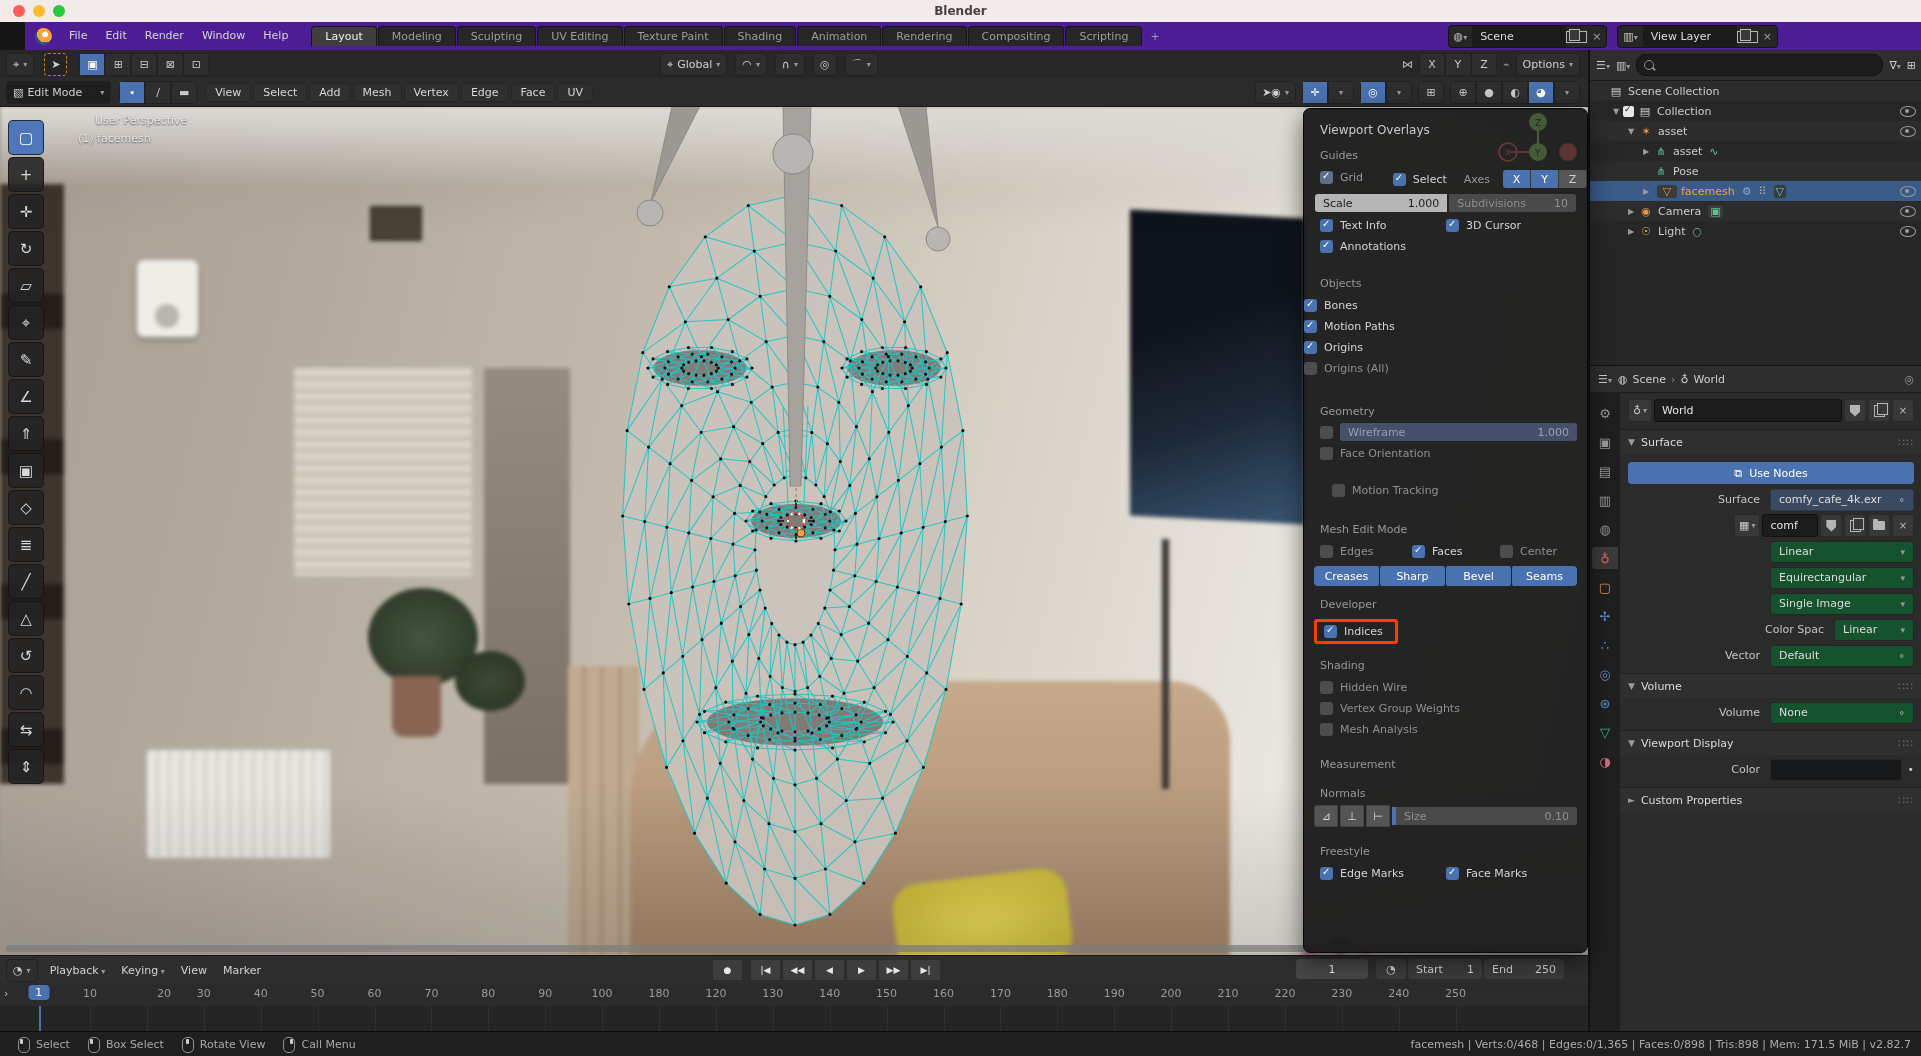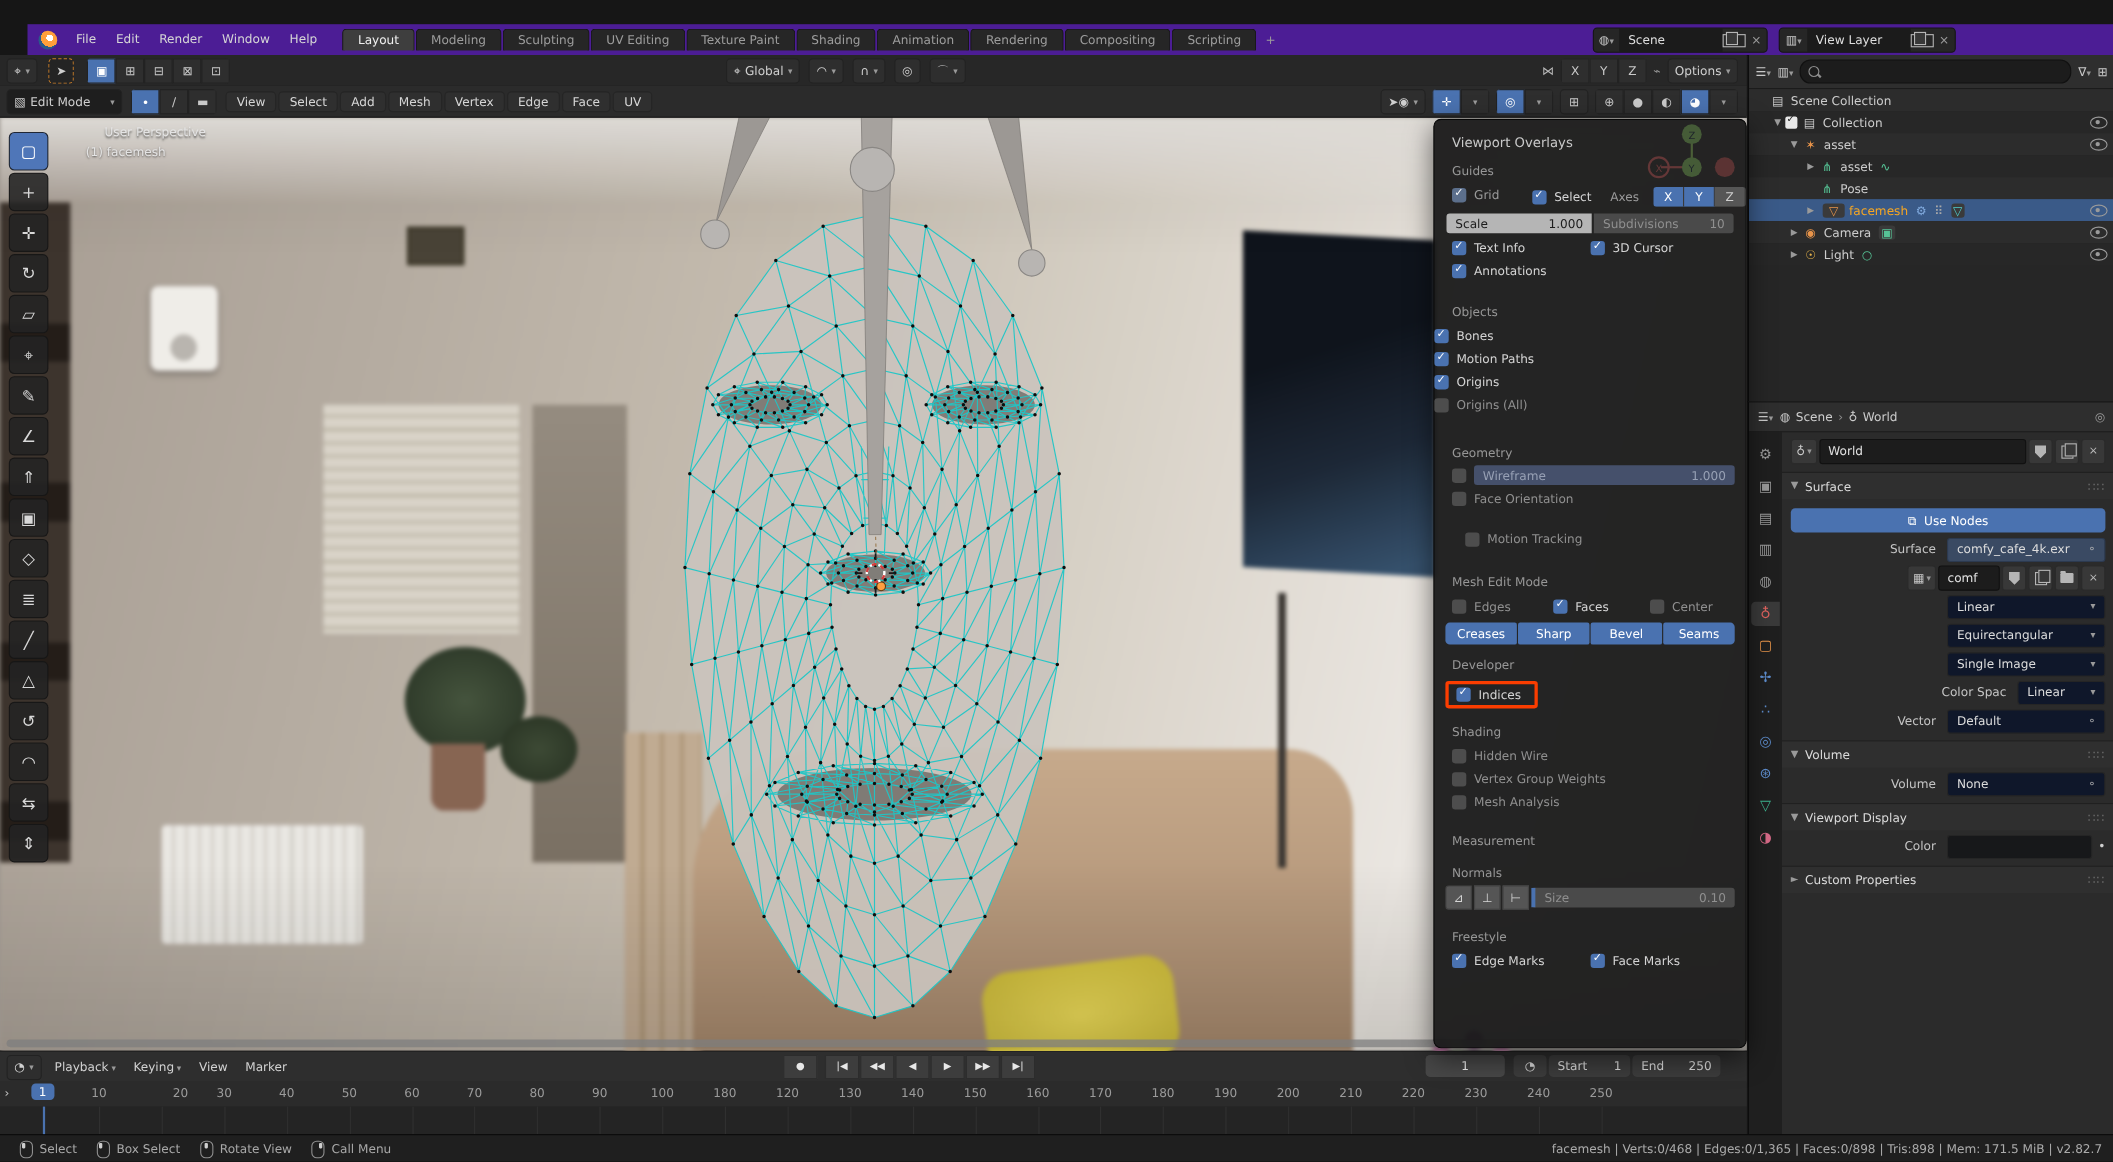--- a/index.html
+++ b/index.html
@@ -140,21 +140,21 @@
   .dbrow{display:flex;align-items:center;gap:2px;margin:7px 8px;}
   .dbchip{height:21px;background:#383838;border:1px solid #2a2a2a;border-radius:3px;display:flex;align-items:center;padding:0 4px;gap:2px;color:#c9c9c9;}
   .dbfield{flex:1;height:21px;background:#1c1c1c;border:1px solid #111;border-radius:3px;display:flex;align-items:center;padding:0 7px;color:#e2e2e2;}
   .dbico{width: 20px;height:21px;background:#383838;border:1px solid #2a2a2a;border-radius:3px;display:flex;align-items:center;justify-content:center;color:#b9b9b9;font-size:10px;}
   .phead{display:flex;align-items:center;height:24px;background:#2f2f2f;border-top:1px solid #202020;color:#dadada;padding:0 8px;gap:6px;margin-top:6px;}
   .phead .tri{color:#9a9a9a;font-size:9px;}
   .phead .grip{margin-left:auto;color:#6f6f6f;letter-spacing:1px;}
   .usenodes{margin:8px 8px 4px;height:22px;background:#4a72b0;border-radius:4px;color:#fff;display:flex;align-items:center;justify-content:center;gap:7px;}
   .prow{display:flex;align-items:center;min-height:23px;margin:3px 8px;}
   .plab{flex:0 0 132px;text-align:right;padding-right:10px;color:#c4c4c4;}
-  .pfield{flex:1;height:20px;background:#0f172a;border:1px solid #252525;border-radius:3px;display:flex;align-items:center;padding:0 8px;color:#dcdcdc;justify-content:space-between;}
+  .pfield{flex:1;height:20px;background:#14532d;border:1px solid #252525;border-radius:3px;display:flex;align-items:center;padding:0 8px;color:#dcdcdc;justify-content:space-between;}
   .pfield.node{background:#3a4a63;border-color:#2c3a50;}
   .pfield.swatch{background:#17181a;}
   .carr{color:#9a9a9a;font-size:9px;margin-left:6px;}
   .ndot{color:#b9b9b9;font-size:10px;}
   .imgrow{display:flex;align-items:center;gap:2px;margin:3px 8px 3px auto;justify-content:flex-end;}
   .shield{width:10px;height:12px;background:#b5b5b5;clip-path:polygon(0 0,100% 0,100% 60%,50% 100%,0 60%);}
   .copyic{position:relative;width:9px;height:10px;border:1px solid #b5b5b5;}
   .copyic::after{content:"";position:absolute;left:2px;top:-3px;width:9px;height:10px;border:1px solid #b5b5b5;background:#383838;}
   .folder{width:12px;height:9px;background:#b5b5b5;border-radius:1px;position:relative;}
   .folder::before{content:"";position:absolute;left:0;top:-2px;width:5px;height:2px;background:#b5b5b5;border-radius:1px 1px 0 0;}
@@ -182,20 +182,28 @@
   .mouse.mmb::after{left:3px;}
   .mouse.rmb::after{left:auto;right:1px;}
   .stat-right{margin-left:auto;margin-right:10px;color:#ababab;}
   .dd{color:#9a9a9a;font-size:8px;}
 </style>
 </head>
 <body>
 
 <div id="root">
 
+  <div class="abs macbar">
+    <div class="tl">
+      <i style="background:#ff5f57"></i>
+      <i style="background:#febc2e"></i>
+      <i style="background:#28c840"></i>
+    </div>
+    <span class="mac-title">Blender</span>
+  </div>
 
   <div class="abs topbar">
     <span class="blogo"></span>
     <span id="topbar-menus" style="display:flex">
         <span class="tmenu">File</span>
         <span class="tmenu">Edit</span>
         <span class="tmenu">Render</span>
         <span class="tmenu">Window</span>
         <span class="tmenu">Help</span>
       </span>

